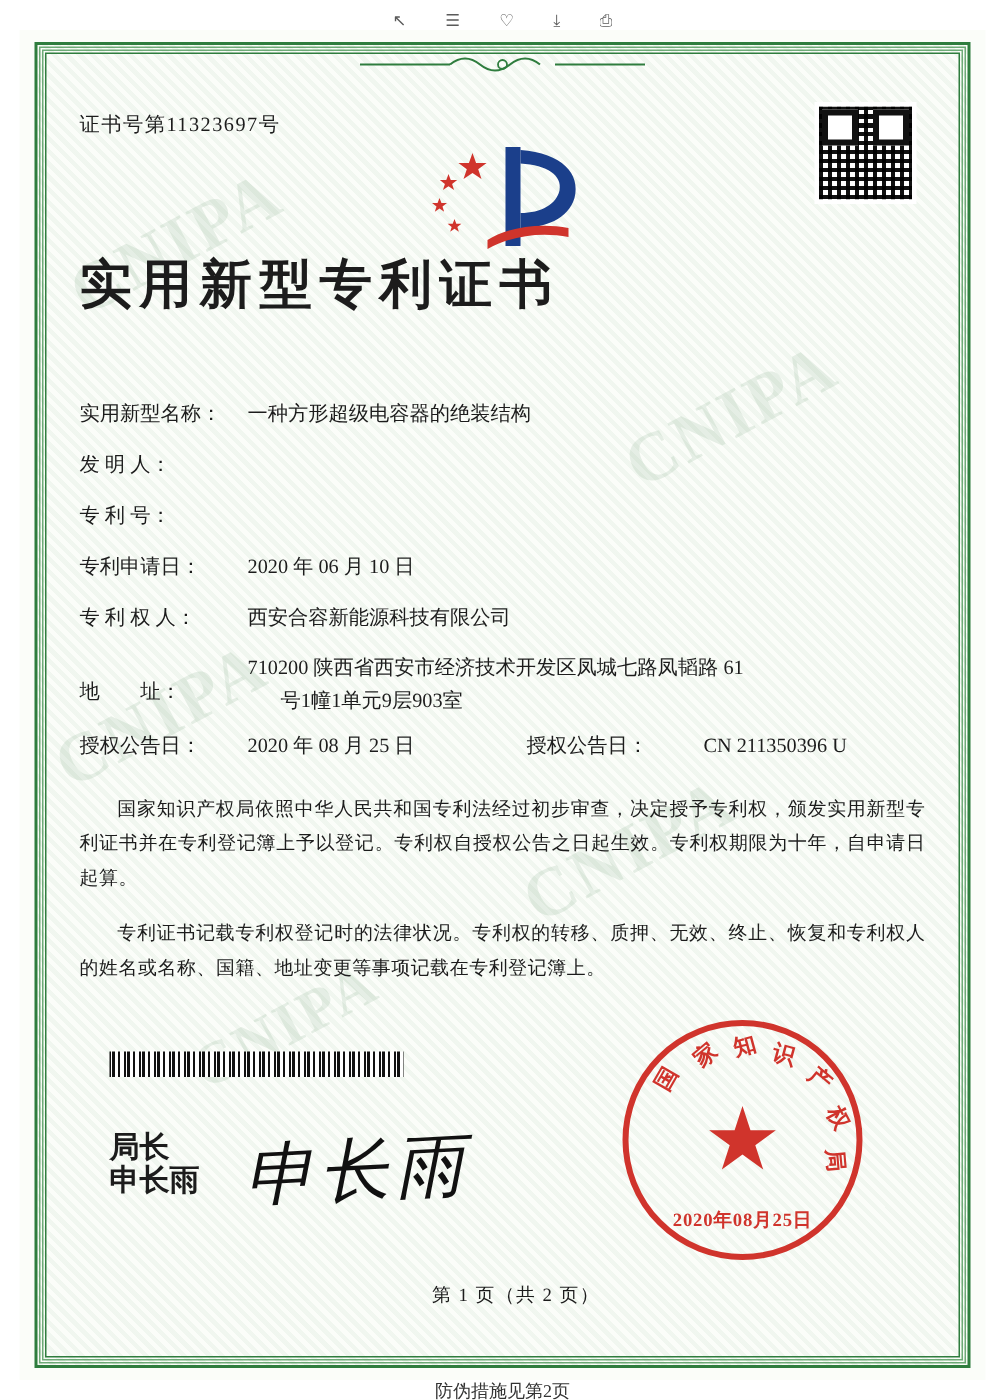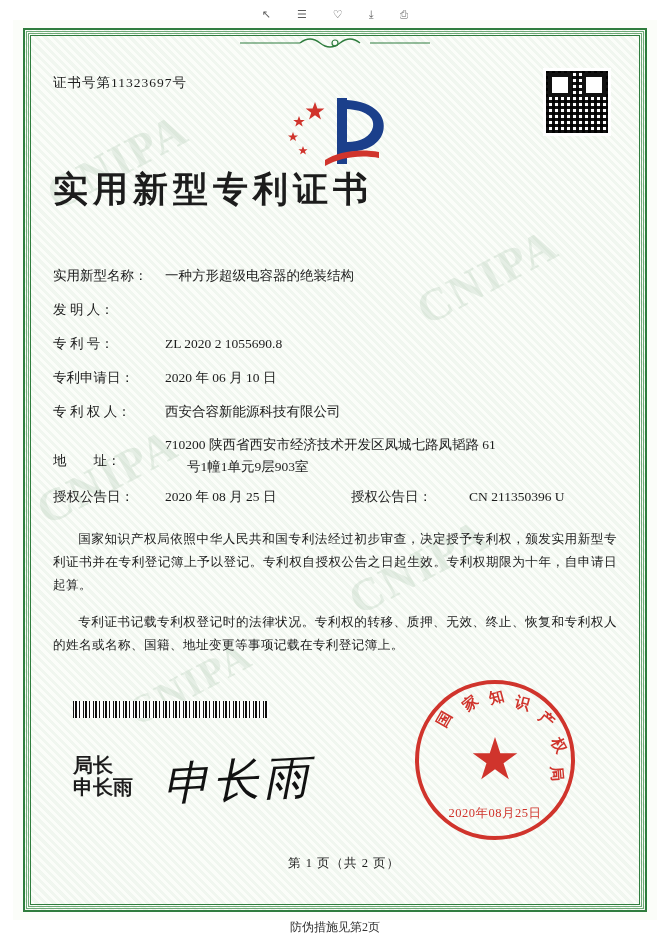--- a/index.html
+++ b/index.html
@@ -248,21 +248,21 @@
     font-size: 58px;
     line-height: 58px;
     color: #d0342c;
   }
   .seal .seal-date {
     position: absolute;
     bottom: 14px;
     left: 0; right: 0;
     text-align: center;
     font-size: 12.5px;
-    font-weight: normal;
+    font-weight: bold;
     letter-spacing: .5px;
   }
 
   .page-footer {
     position: absolute;
     bottom: 18px;
     left: 18px; right: 0;
     text-align: center;
     font-size: 12.5px;
     letter-spacing: 1px;
@@ -340,21 +340,20 @@
         <span class="lbl">实用新型名称：</span>
         <span class="val">一种方形超级电容器的绝装结构</span>
       </div>
 
       <div class="row">
         <span class="lbl">发 明 人：</span>
       </div>
 
       <div class="row">
         <span class="lbl">专 利 号：</span>
-        <span class="val">ZL 2020 2 1055690.8</span>
       </div>
 
       <div class="row">
         <span class="lbl">专利申请日：</span>
         <span class="val">2020 年 06 月 10 日</span>
       </div>
 
       <div class="row">
         <span class="lbl">专 利 权 人：</span>
         <span class="val">西安合容新能源科技有限公司</span>

